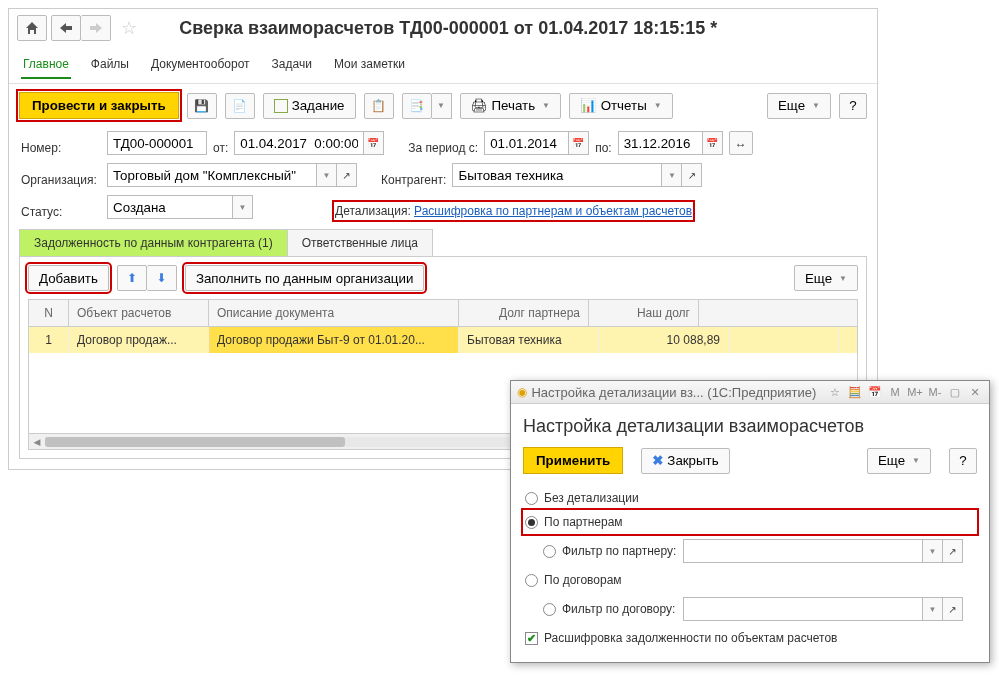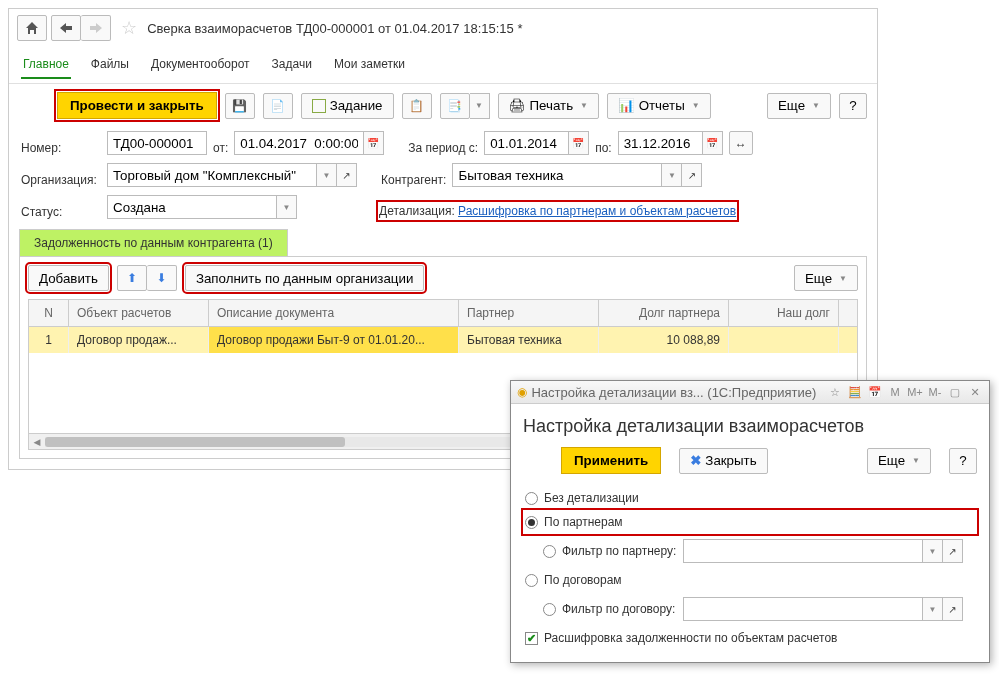--- a/index.html
+++ b/index.html
@@ -3,26 +3,26 @@
 <meta charset="utf-8">
 <style>
   * { box-sizing: border-box; }
   body { margin: 0; font-family: Arial, sans-serif; font-size: 12px; color: #333; background: #fff; }
   .window { border: 1px solid #ccc; width: 870px; margin: 8px; background: #fff; position: relative; }
   .top-bar { display: flex; align-items: center; padding: 6px 8px; gap: 4px; }
   .icon-btn { border: 1px solid #bbb; background: #f9f9f9; height: 26px; min-width: 30px; display: inline-flex; align-items: center; justify-content: center; cursor: pointer; border-radius: 2px; }
   .btn-group { display: inline-flex; }
   .btn-group .icon-btn:not(:first-child) { border-left: none; }
   .star { color: #ccc; font-size: 18px; margin: 0 6px; }
-  .title { font-size: 13px; color: #333; font-weight: normal; }
+  .title { font-size: 18px; color: #333; font-weight: bold; margin-left: 32px; }
   .tabs { display: flex; gap: 18px; padding: 4px 12px; border-bottom: 1px solid #e0e0e0; }
   .tab { padding: 6px 2px; cursor: pointer; color: #333; }
   .tab.active { color: #1a8c1a; border-bottom: 2px solid #1a8c1a; font-weight: 500; }
   .toolbar { display: flex; align-items: center; gap: 8px; padding: 8px 10px; flex-wrap: wrap; }
-  .primary-btn { background: #ffd400; border: 1px solid #d4a600; padding: 5px 12px; cursor: pointer; font-weight: bold; outline: 2px solid #c00; outline-offset: 1px; margin-left: 38px; }
+  .primary-btn { background: #ffd400; border: 1px solid #d4a600; padding: 5px 12px; cursor: pointer; font-weight: bold; outline: 2px solid #c00; outline-offset: 1px; }
   .btn { background: #f9f9f9; border: 1px solid #bbb; padding: 4px 10px; cursor: pointer; display: inline-flex; align-items: center; gap: 4px; border-radius: 2px; height: 26px; }
   .btn .caret { font-size: 8px; color: #888; margin-left: 3px; }
   .form-row { display: flex; align-items: flex-end; gap: 6px; padding: 4px 12px; flex-wrap: wrap; }
   .label { color: #333; }
   .input { border: 1px solid #bbb; padding: 3px 5px; height: 24px; background: #fff; }
   .dropdown-btn { border: 1px solid #bbb; border-left: none; height: 24px; width: 20px; display: inline-flex; align-items: center; justify-content: center; background: #f9f9f9; cursor: pointer; font-size: 8px; color: #888; }
   .ext-btn { border: 1px solid #bbb; border-left: none; height: 24px; width: 20px; display: inline-flex; align-items: center; justify-content: center; background: #f9f9f9; cursor: pointer; font-size: 10px; }
   .link { color: #1a5fbf; text-decoration: underline; cursor: pointer; }
   .highlight-box { outline: 2px solid #c00; outline-offset: 1px; padding: 1px 0; }
   .inner-tabs { display: flex; padding: 6px 10px 0 10px; }
@@ -173,32 +173,33 @@
     <div style="display:flex">
       <input class="input" style="width: 210px;" value="Бытовая техника">
       <div class="dropdown-btn">▼</div>
       <div class="ext-btn">↗</div>
     </div>
   </div>
 
   <div class="form-row">
     <span class="label" style="width:80px">Статус:</span>
     <div style="display:flex">
-      <input class="input" style="width: 170px;" value="Создана">
+      <input class="input" style="width: 126px;" value="Создана">
       <div class="dropdown-btn">▼</div>
     </div>
     <span style="width:70px"></span>
     <span class="highlight-box">
       <span class="label">Детализация:</span>
       <span class="link">Расшифровка по партнерам и объектам расчетов</span>
     </span>
   </div>
 
   <div class="inner-tabs">
     <div class="inner-tab active">Задолженность по данным контрагента (1)</div>
+    <div class="inner-tab">Ответственные лица</div>
   </div>
   <div class="inner-panel">
     <div class="sub-toolbar">
       <button class="btn" style="outline:2px solid #c00;outline-offset:1px">Добавить</button>
       <div class="btn-group">
         <div class="icon-btn">
             <span style="color:#3a7de0">⬆</span>
           </div>
         <div class="icon-btn">
             <span style="color:#3a7de0">⬇</span>
@@ -209,21 +210,20 @@
       <button class="btn">
           <span>Еще</span>
           <span class="caret">▼</span>
         </button>
     </div>
     <div class="grid">
       <div class="grid-head">
         <div class="col-n">N</div>
         <div class="col-obj">Объект расчетов</div>
         <div class="col-desc">Описание документа</div>
-        <div class="col-partner">Партнер</div>
         <div class="col-debt">Долг партнера</div>
         <div class="col-our">Наш долг</div>
       </div>
       <div class="grid-row yellow">
         <div class="col-n">1</div>
         <div class="col-obj">Договор продаж...</div>
         <div class="col-desc" style="background:#ffe04a">Договор продажи Быт-9 от 01.01.20...</div>
         <div class="col-partner">Бытовая техника</div>
         <div class="col-debt">10 088,89</div>
         <div class="col-our"></div>

